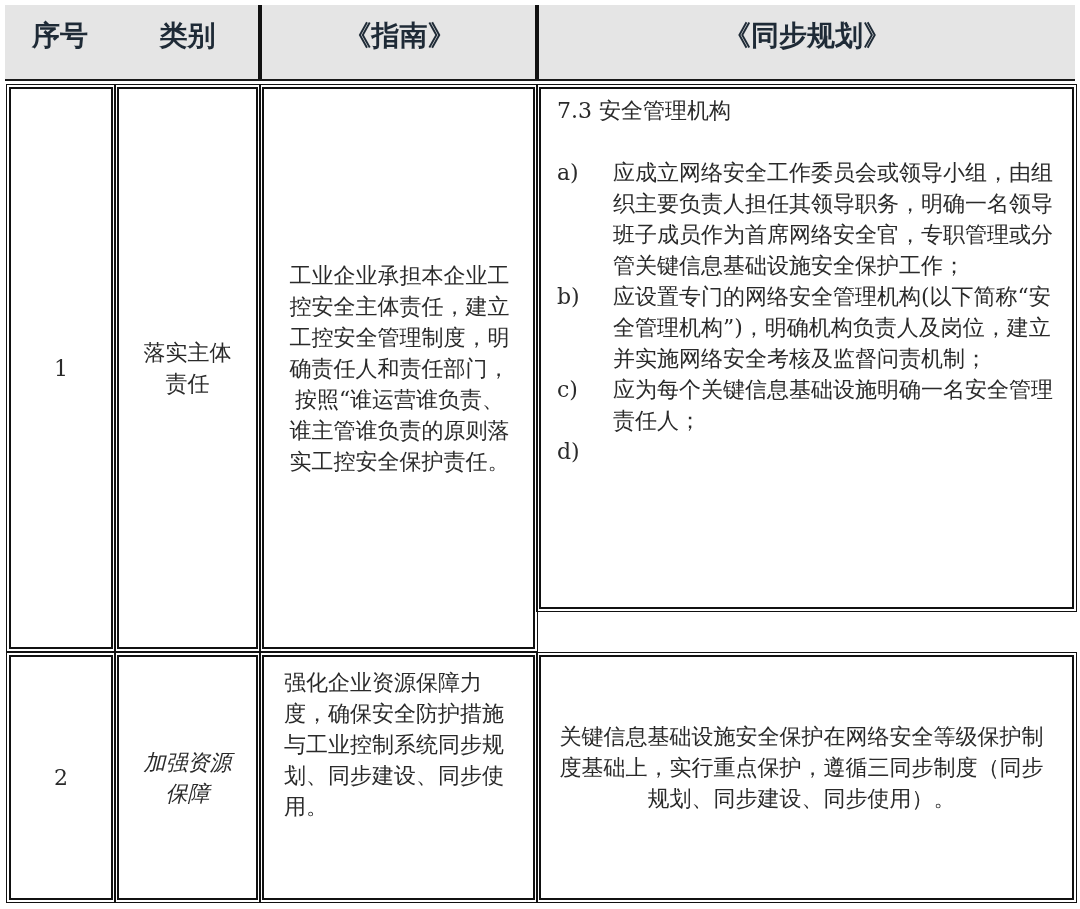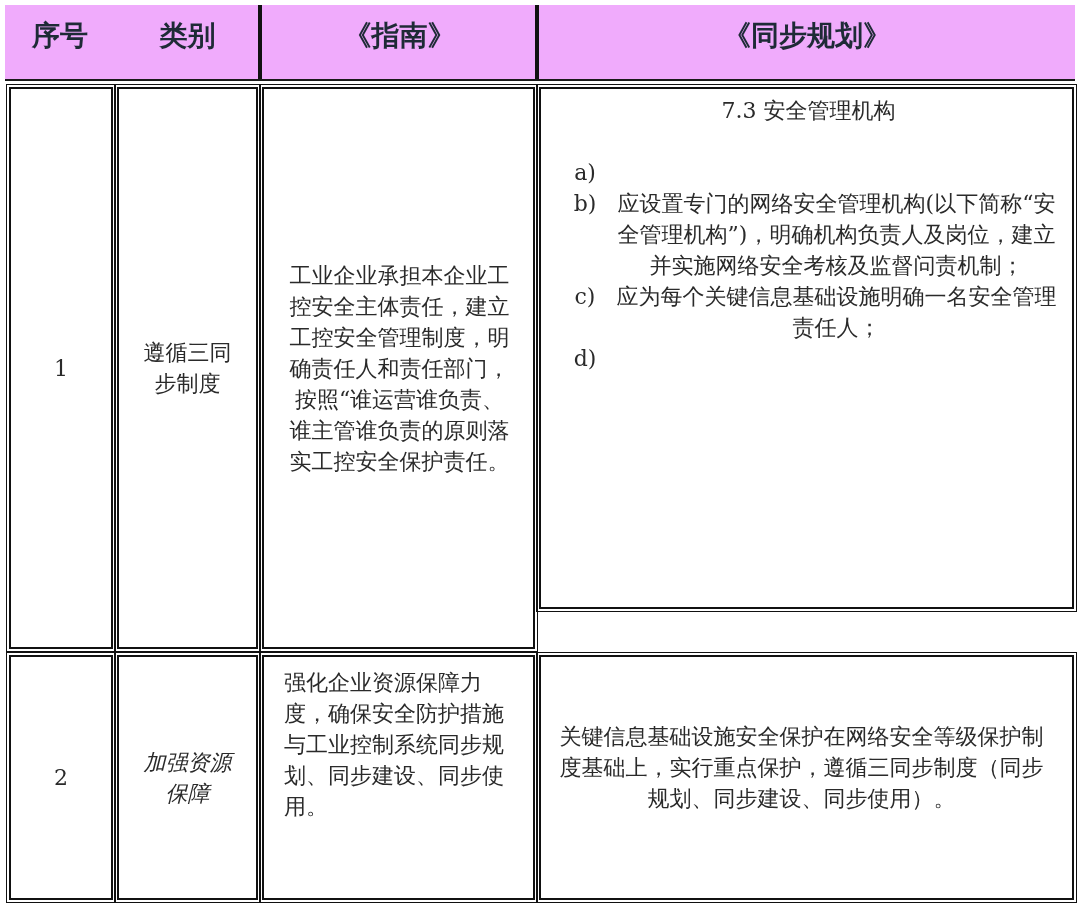--- a/index.html
+++ b/index.html
@@ -1,19 +1,19 @@
 <!DOCTYPE html>
 <html><head>
 <meta charset="utf-8">
 <style>
   html, body { margin: 0; padding: 0; background: #ffffff; }
   body { width: 1080px; height: 909px; position: relative; overflow: hidden;
          font-family: "DejaVu Serif", "Liberation Serif", serif; color: #2a2a2a; }
   .header { position: absolute; left: 5px; top: 5px; width: 1070px; height: 76px;
-            background: #f0abfc; }
+            background: #e5e5e5; }
   .hcell { position: absolute; top: 0; height: 76px; display: flex; align-items: flex-start;
            justify-content: center; padding-top: 12px; box-sizing: border-box;
            font-family: "DejaVu Sans", "Liberation Sans", sans-serif; font-weight: bold;
            font-size: 28px; color: #1e2a36; }
   .hsep { position: absolute; top: 0; width: 4px; height: 76px;
           border-left: 2px solid #111; border-right: 2px solid #111; background: #fff; box-sizing: border-box; }
   .hbottom { position: absolute; left: 0; bottom: 0; height: 2px; background: #1a1a1a; }
   .cell { position: absolute; box-sizing: border-box; border: 2px solid #111;
           outline: 1px solid #111; outline-offset: 2px; background: #fff; }
   .center { display: flex; align-items: center; justify-content: center; text-align: center; }
@@ -32,28 +32,29 @@
   <div class="hcell" style="left:0;width:110px;">序号</div>
   <div class="hcell" style="left:110px;width:145px;">类别</div>
   <div class="hsep" style="left:253px;"></div>
   <div class="hcell" style="left:257px;width:275px;">《指南》</div>
   <div class="hsep" style="left:530px;"></div>
   <div class="hcell" style="left:534px;width:536px;">《同步规划》</div>
   <div class="hbottom" style="left:0;width:1070px;"></div>
 </div>
 
 <div class="cell center txt" style="left:9px;top:87px;width:104px;height:562px;">1</div>
-<div class="cell center txt" style="left:117px;top:87px;width:141px;height:562px;padding:0 24px;">遵循三同步制度</div>
+<div class="cell center txt" style="left:117px;top:87px;width:141px;height:562px;padding:0 24px;">落实主体责任</div>
 <div class="cell center" style="left:262px;top:87px;width:273px;height:562px;justify-content:flex-start;">
   <div class="txt guide" style="text-align:center;">工业企业承担本企业工控安全主体责任，建立工控安全管理制度，明确责任人和责任部门，按照“谁运营谁负责、谁主管谁负责的原则落实工控安全保护责任。</div>
 </div>
-<div class="cell req" style="left:539px;top:87px;width:535px;height:522px;text-align:center;">
+<div class="cell req" style="left:539px;top:87px;width:535px;height:522px;">
   <div class="title">7.3 安全管理机构</div>
   <div class="item">
     <span class="lbl">a)</span>
+    <span class="body">应成立网络安全工作委员会或领导小组，由组织主要负责人担任其领导职务，明确一名领导班子成员作为首席网络安全官，专职管理或分管关键信息基础设施安全保护工作；</span>
   </div>
   <div class="item">
     <span class="lbl">b)</span>
     <span class="body">应设置专门的网络安全管理机构(以下简称“安全管理机构”)，明确机构负责人及岗位，建立并实施网络安全考核及监督问责机制；</span>
   </div>
   <div class="item">
     <span class="lbl">c)</span>
     <span class="body">应为每个关键信息基础设施明确一名安全管理责任人；</span>
   </div>
   <div class="item">

